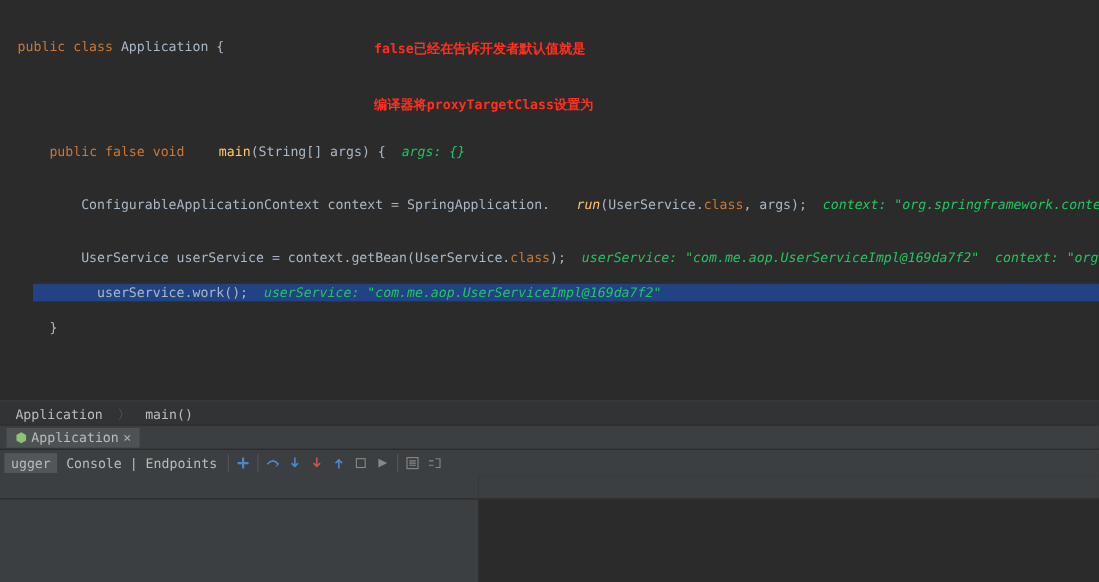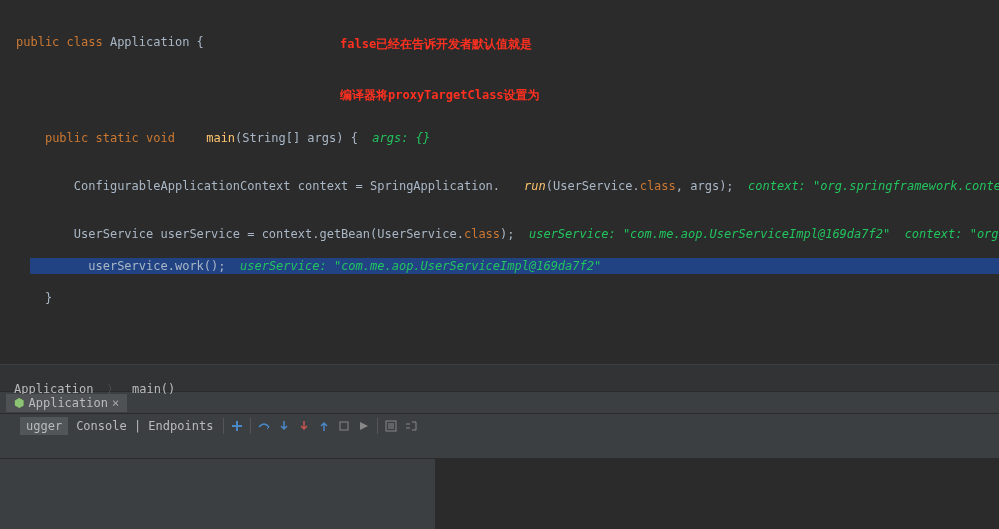--- a/index.html
+++ b/index.html
@@ -12,30 +12,30 @@
   .ann  { color:#bbb529; }
   .grey { color:#22c55e; font-style:italic; }
   .meth { color:#ffc66d;margin-left:24px; }
   .ital { font-style:italic; }
   .lineHL { background:#214283; display:inline-block; width:100%; }
 
   
   .callout { position:absolute; color:#ff3020; font-weight:bold; font-family:"Microsoft YaHei","Helvetica",sans-serif; font-size:13px; line-height:17px; }
 
   
-  .breadcrumb { height:22px; line-height:22px; padding:13px 14px; color:#bbb; border-top:1px solid #3c3f41; background:#313335; }
+  .breadcrumb { height:22px; line-height:22px; padding:1px 14px; color:#bbb; border-top:1px solid #3c3f41; background:#313335; }
   .breadcrumb span { margin-right:6px; }
   .chev { color:#666; }
 
   
   .runtab { height:22px; background:#3c3f41; border-top:1px solid #2b2b2b; display:flex; align-items:center; padding-left:6px; color:#bbb; }
   .runtab .tabitem { background:#4e5254; padding:2px 8px; display:flex; align-items:center; gap:4px; }
 
   
-  .dbgbar { height:24px; background:#3c3f41; border-top:1px solid #2b2b2b; display:flex; align-items:center; padding:0 20px; gap:2px; }
+  .dbgbar { height:24px; background:#3c3f41; border-top:1px solid #2b2b2b; display:flex; align-items:center; padding:0 4px; gap:2px; }
   .dbgbar .sect { padding:2px 6px; color:#bbb; }
   .dbgbar .active { background:#515658; }
   .dbgbar .sep { width:1px; height:16px; background:#555; margin:0 2px; }
   .dbgbar .ico { width:18px; height:18px; display:flex; align-items:center; justify-content:center; }
 
   
   .lower { display:flex; height:calc(529px - 8*16px - 2px - 22px - 22px - 24px - 4px); }
   .framesPane { width:435px; background:#3c3f41; display:flex; flex-direction:column; }
   .paneHeader { height:22px; background:#3c3f41; border-bottom:1px solid #2b2b2b; display:flex; align-items:center; padding:0 6px; color:#bbb; gap:6px; }
   .paneHeader .fill { flex:1; }
@@ -44,21 +44,21 @@
   .varsHeader { height:22px; background:#3c3f41; border-bottom:1px solid #2b2b2b; display:flex; align-items:center; padding:0 8px; color:#bbb; gap:6px; }
 
   svg { display:block; }
 </style>
 </head>
 <body>
 
 <div class="editor">
   <span class="ln"><span class="kw">public class </span><span>Application {</span></span>
   <span class="ln"> </span>
-  <span class="ln">    <span class="kw">public static void </span><span class="meth">main</span><span>(String[] args) {</span><span class="grey">  args: {}</span></span>
+  <span class="ln">    <span class="kw">public false void </span><span class="meth">main</span><span>(String[] args) {</span><span class="grey">  args: {}</span></span>
   <span class="ln">        <span>ConfigurableApplicationContext context = SpringApplication.</span><span class="meth ital">run</span><span>(UserService.</span><span class="kw">class</span><span>, args);</span><span class="grey">  context: "org.springframework.context.annotation.Annota</span></span>
   <span class="ln">        <span>UserService userService = context.getBean(UserService.</span><span class="kw">class</span><span>);</span><span class="grey">  userService: "com.me.aop.UserServiceImpl@169da7f2"  context: "org.springframewo</span></span>
   <span class="ln lineHL">        <span>userService.work();</span><span class="grey">  userService: "com.me.aop.UserServiceImpl@169da7f2"</span></span>
   <span class="ln">    }</span>
 
   <div class="callout" style="top:2px; left:340px;">
     <div>false已经在告诉开发者默认值就是</div>
     <div>编译器将proxyTargetClass设置为</div>
   </div>
 </div>

